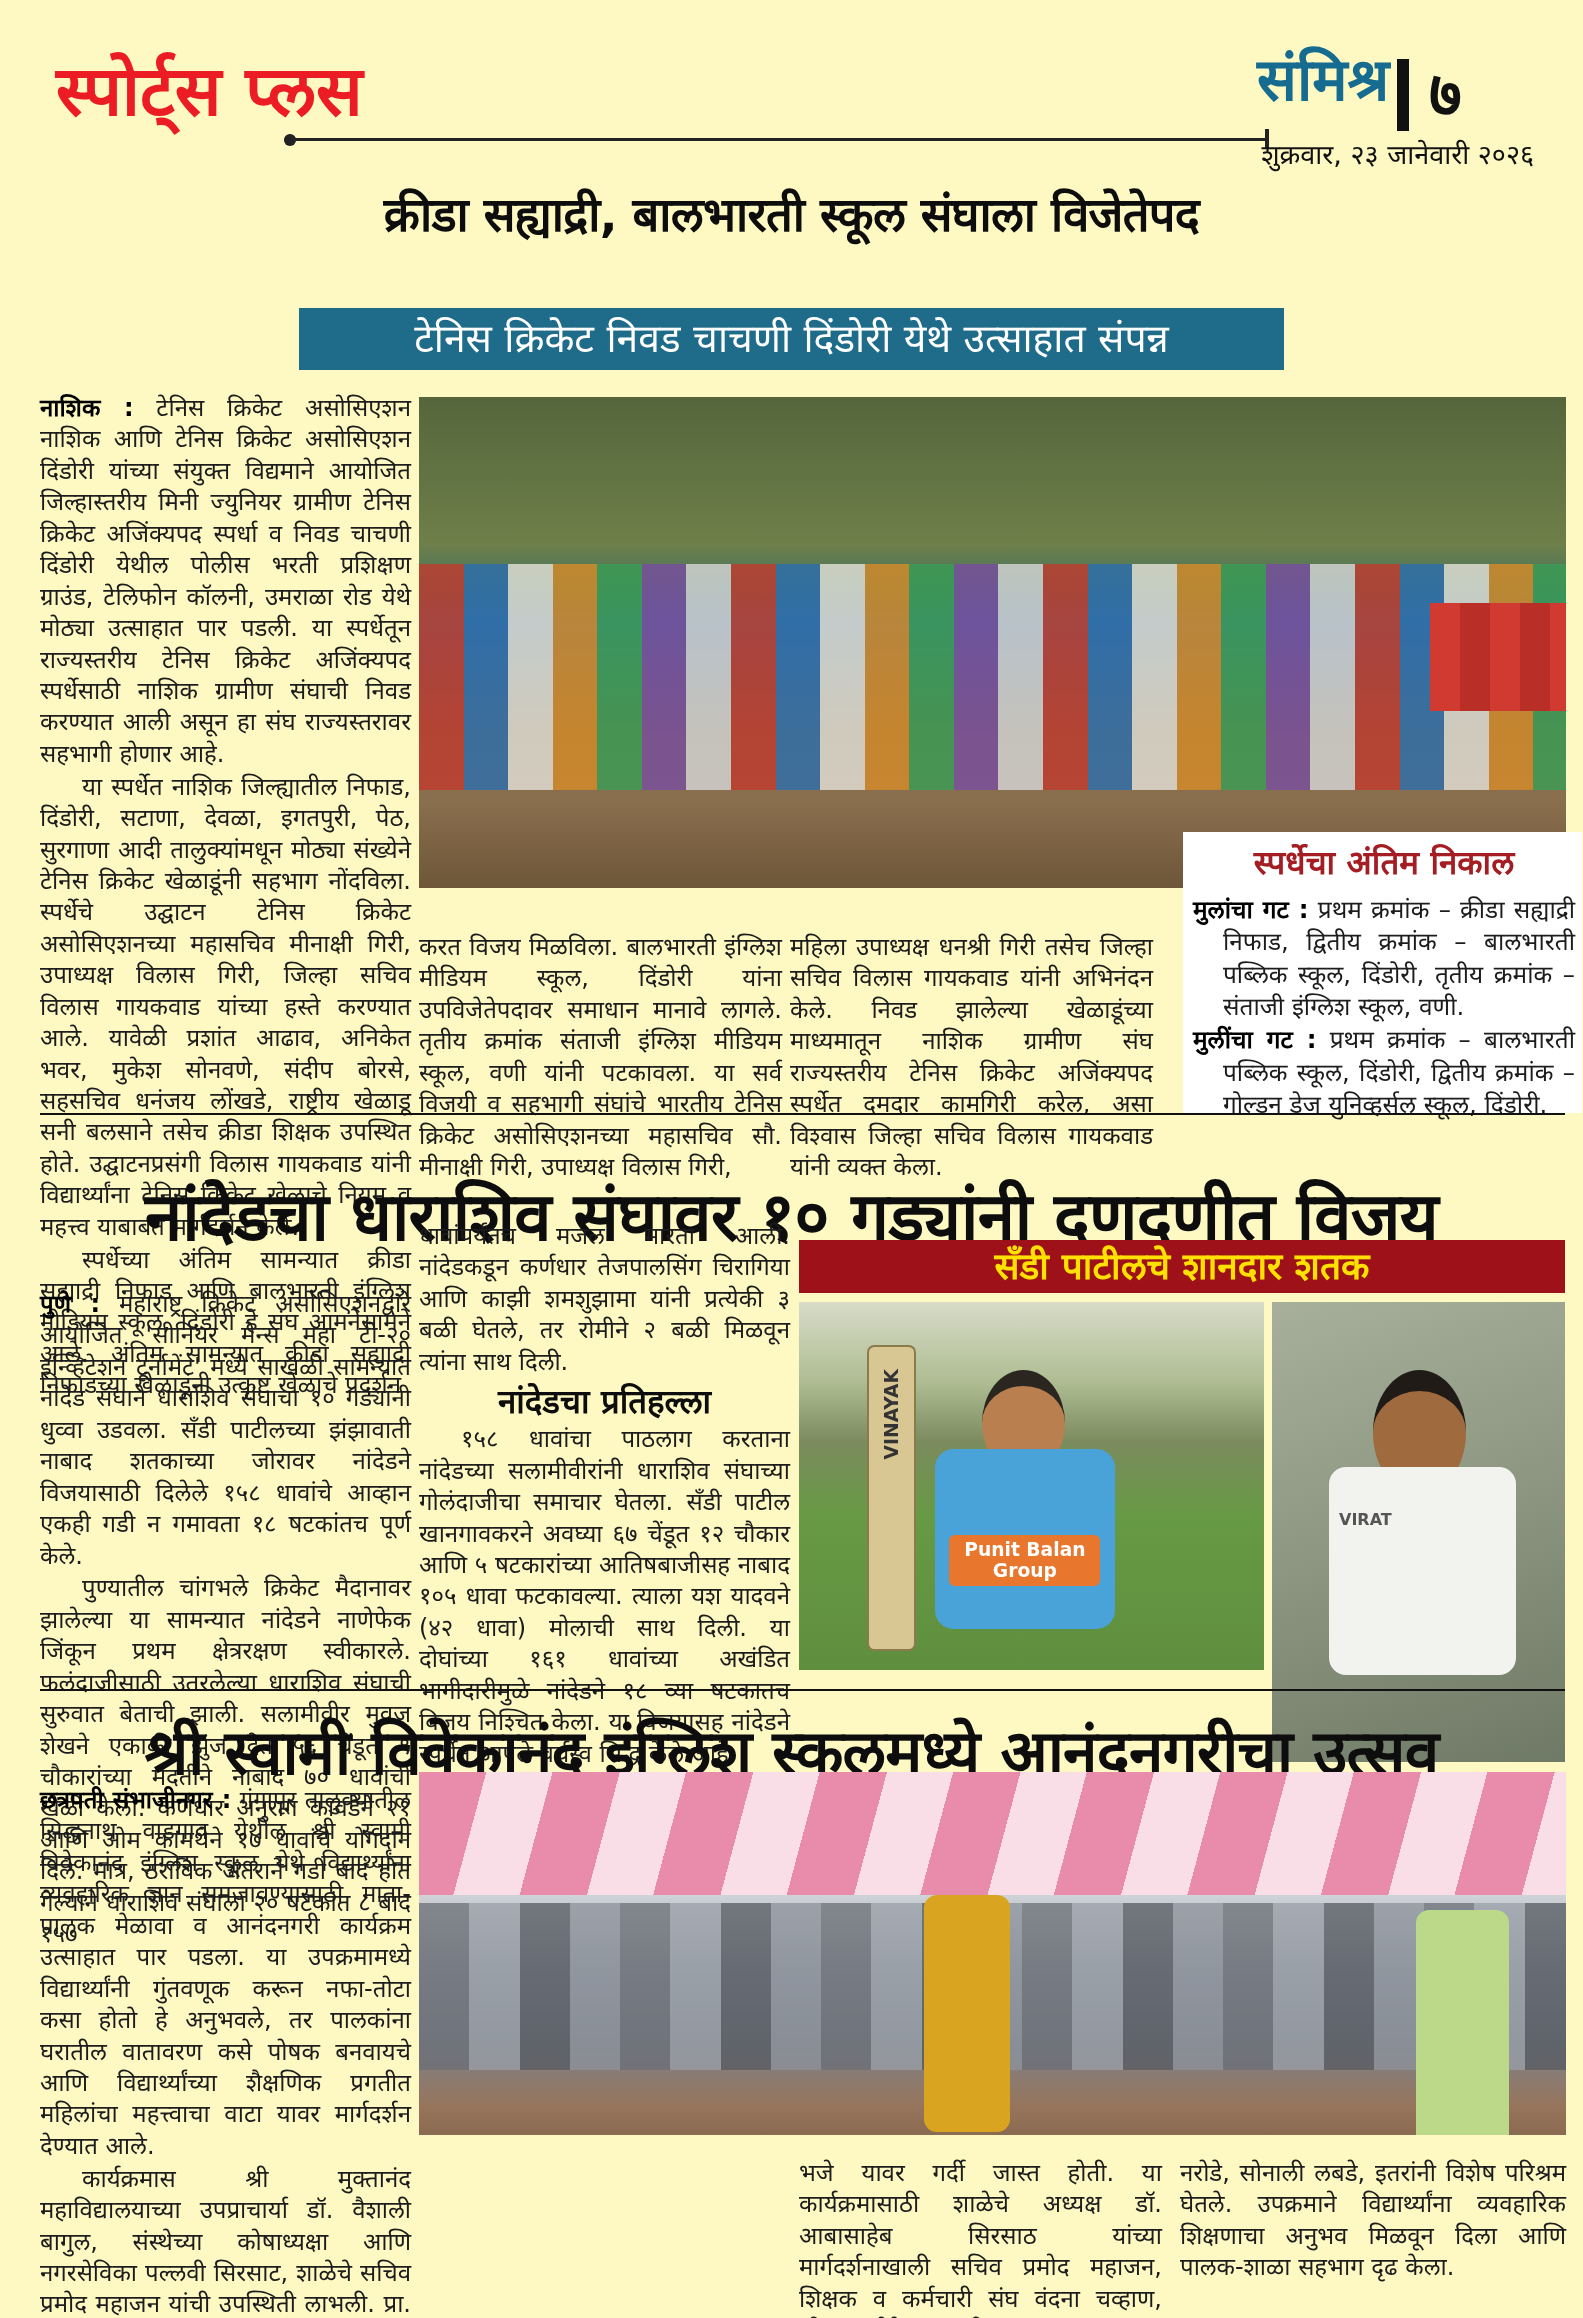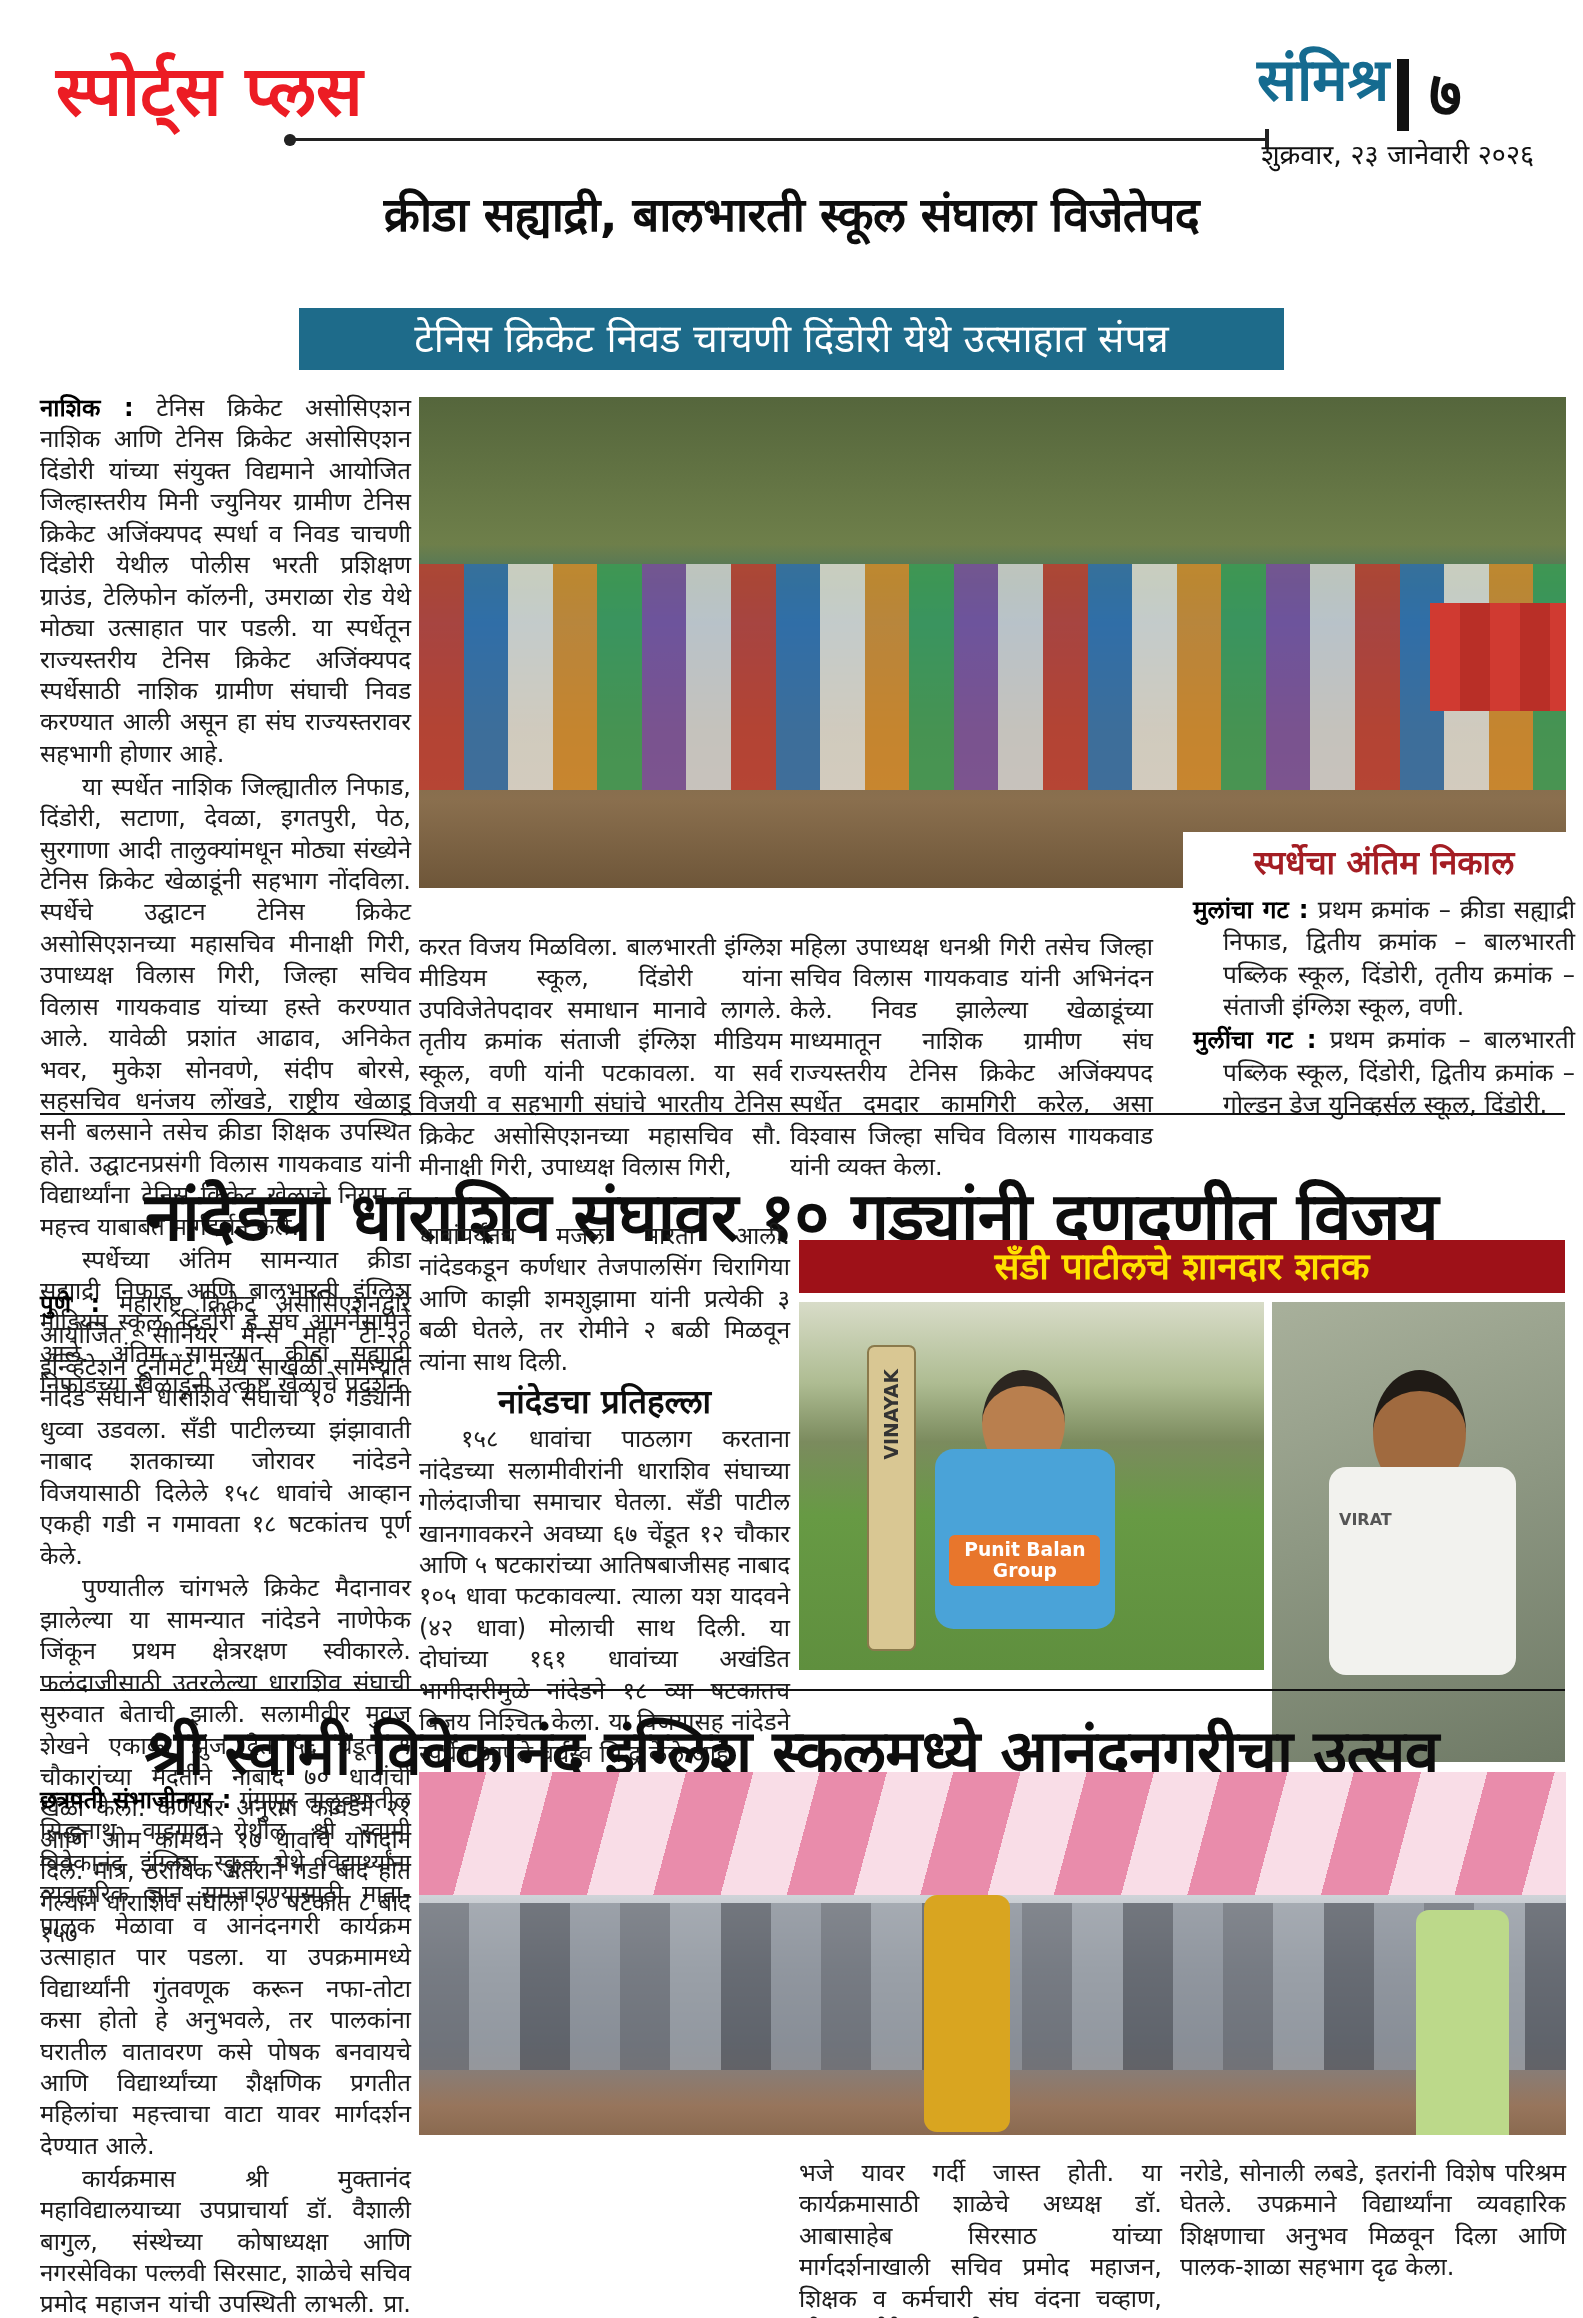--- a/index.html
+++ b/index.html
@@ -1,16 +1,16 @@
 <!DOCTYPE html>
 <html lang="mr" style="font-size:11.5px"><head>
 <meta charset="utf-8">
 <style>
   html,body{margin:0;padding:0;background:#e8e8e8;}
-  #page{position:relative;width:1583px;height:2319px;background:#ffffff;overflow:hidden;
+  #page{position:relative;width:1583px;height:2319px;background:#fef9c3;overflow:hidden;
         font-family:"DejaVu Sans","Liberation Sans",sans-serif;color:#1c1c1c;}
   .abs{position:absolute;}
   .body-text{font-size:24px;line-height:1.31;text-align:justify;color:#1c1c1c;}
   .body-text p{margin:0 0 1.4px 0;}
   .body-text p.indent{text-indent:42px;}
   .dateline{font-weight:bold;color:#000;}
   .headline{width:1583px;left:0;text-align:center;font-weight:800;color:#0d0d0d;white-space:nowrap;letter-spacing:-0.7px;}
   
   .masthead{font-size:69px;font-weight:800;color:#ec1c24;line-height:1;}
   .hrule{border-top:3.6px solid #222;}

